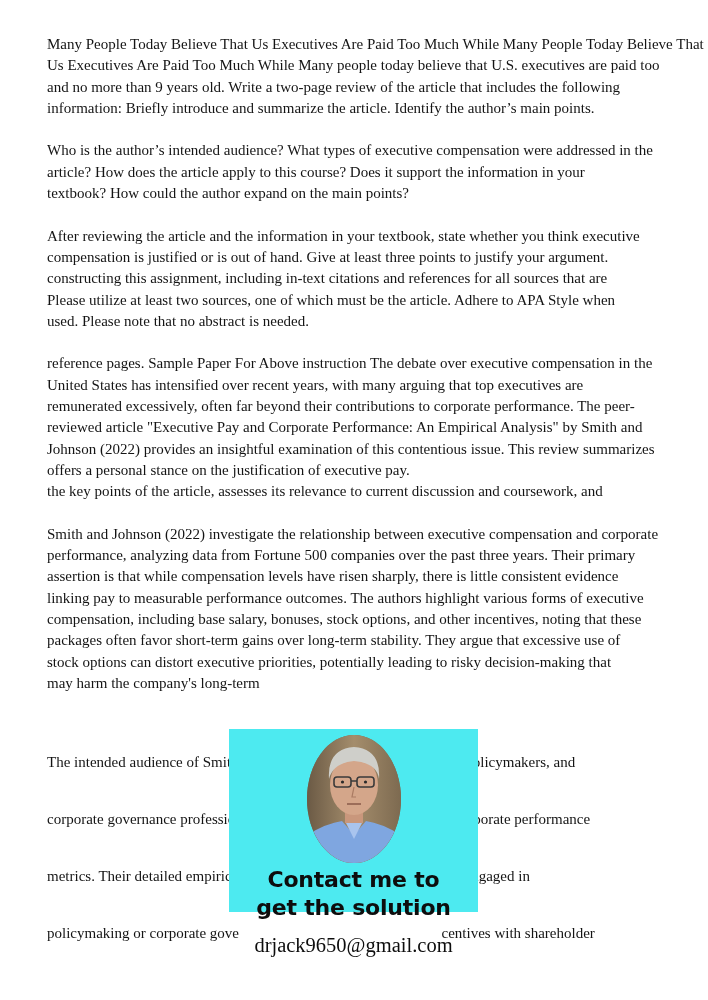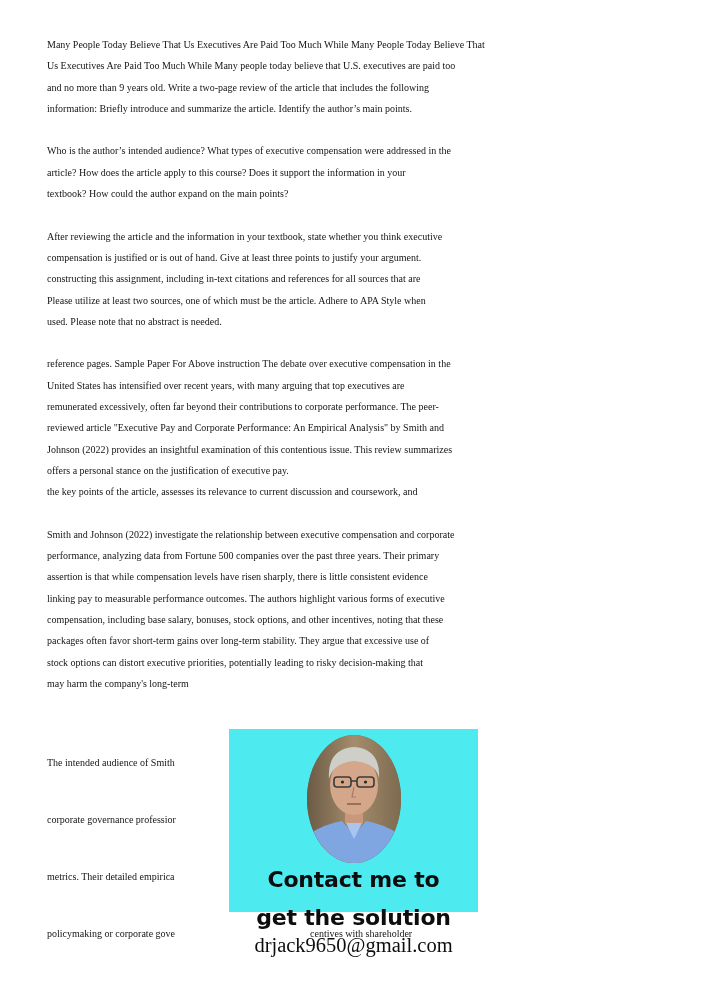--- a/index.html
+++ b/index.html
@@ -19,21 +19,21 @@
       position: absolute;
       left: 47px;
       top: 34px;
       width: 650px;
     }
     .para {
       margin: 0 0 21.3px 0;
     }
     .line {
       display: block;
-      font-size: 10px;
+      font-size: 15px;
       line-height: 21.3px;
       height: 21.3px;
       white-space: nowrap;
     }
     .promo {
       position: absolute;
       left: 229px;
       top: 729px;
       width: 249px;
       height: 183px;
@@ -59,21 +59,21 @@
       position: absolute;
       left: 0;
       width: 100%;
       font-family: "DejaVu Sans", "Liberation Sans", sans-serif;
       font-weight: bold;
       font-size: 22px;
       color: #0d0d0d;
       letter-spacing: -0.2px;
     }
     .promo-line.l1 { top: 138px; }
-    .promo-line.l2 { top: 176px; }
+    .promo-line.l2 { top: 166px; }
     .promo-email {
       position: absolute;
       left: 0;
       width: 100%;
       top: 205px;
       font-family: "Liberation Serif", "DejaVu Serif", serif;
       font-weight: normal;
       font-size: 20.5px;
       color: #0d0d0d;
     }

